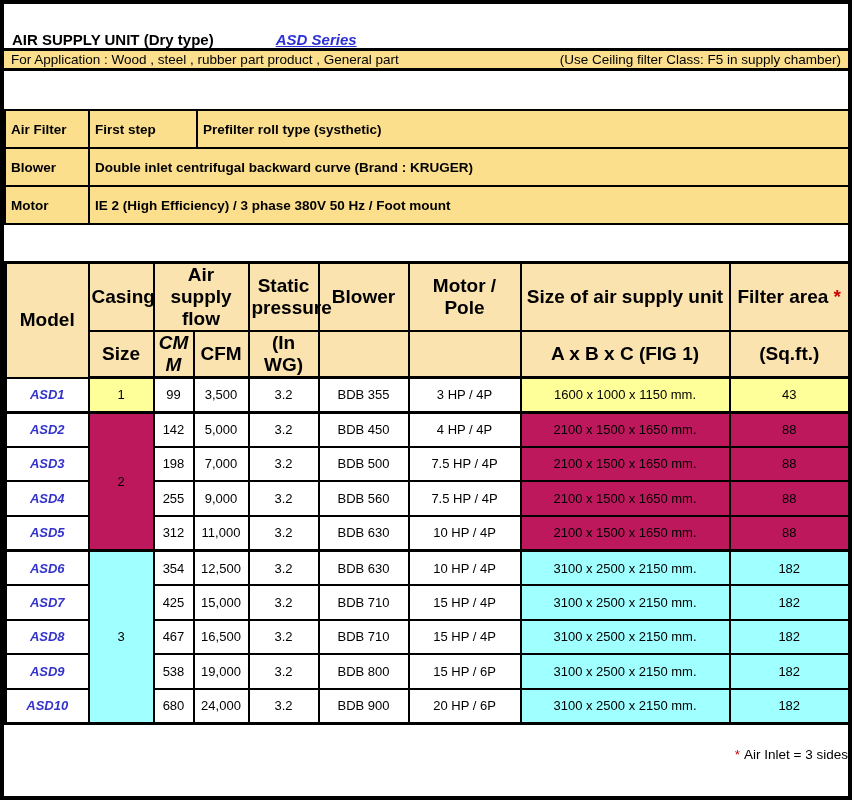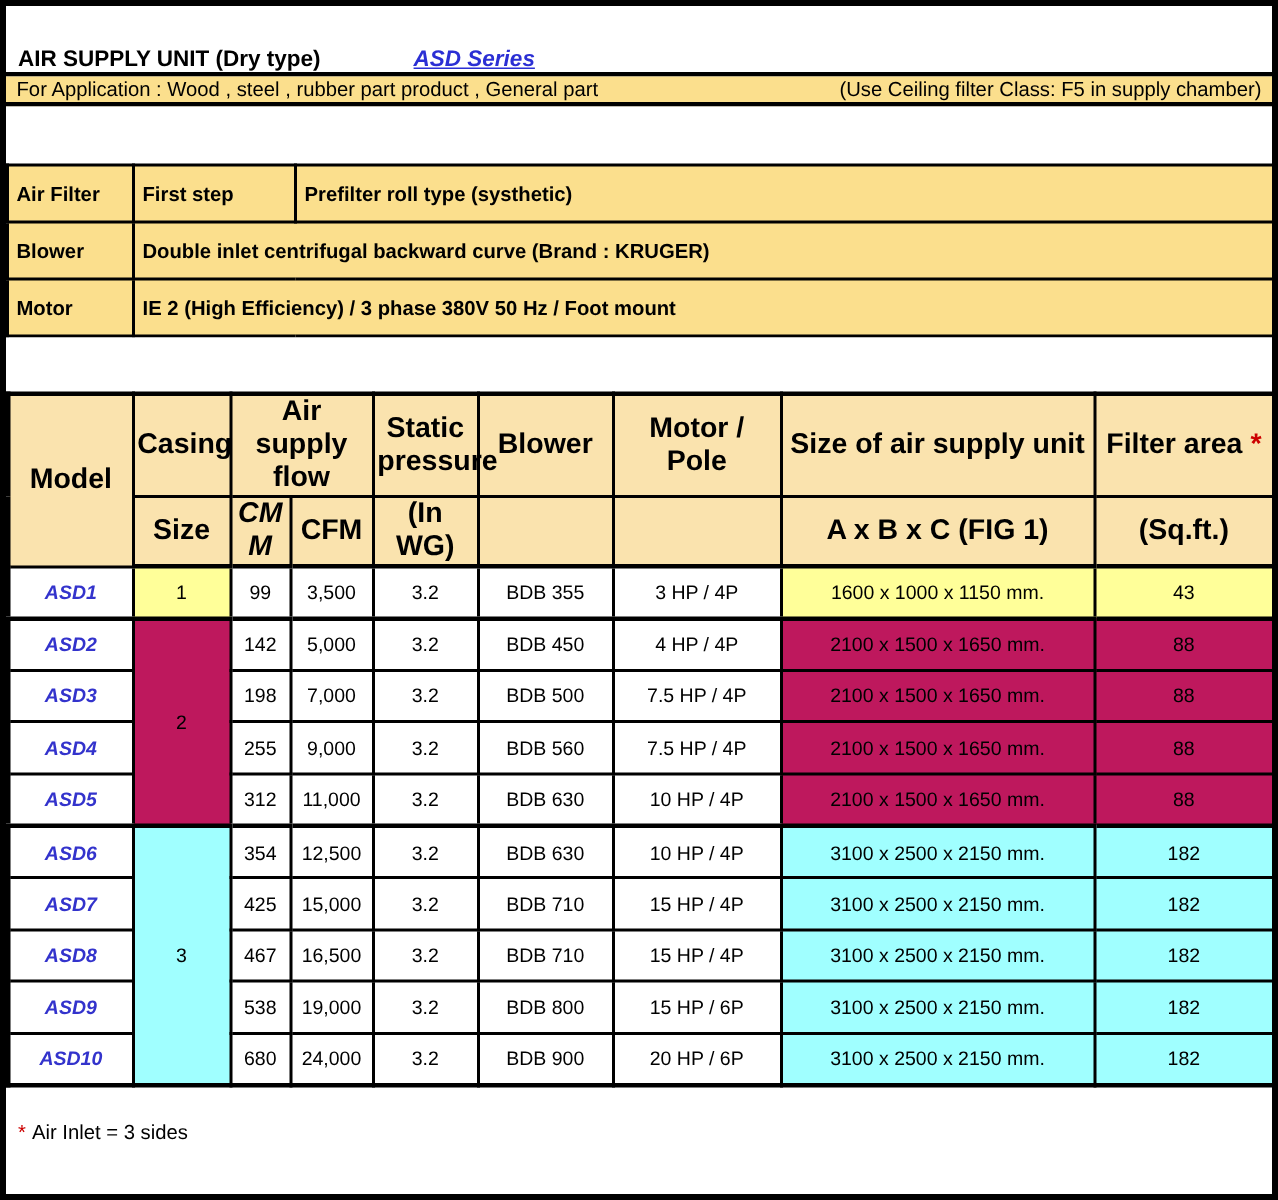--- a/index.html
+++ b/index.html
@@ -84,20 +84,21 @@
   .bg-y { background: #ffff99; }
   .bg-g { background: #be185d; }
   .bg-c { background: #a0ffff; }
   .red { color: #cc0000; }
 
   
   .footer {
     margin-top: 22px;
     padding-left: 8px;
     font-size: 13.5px;
+    text-align: right;
   }
   .footer .txt { margin-left: 4px; }
 </style>
 </head>
 <body>
 
 <div class="page">
 
   <div class="title-row">
     <span class="title-text">AIR SUPPLY UNIT (Dry type)</span>

